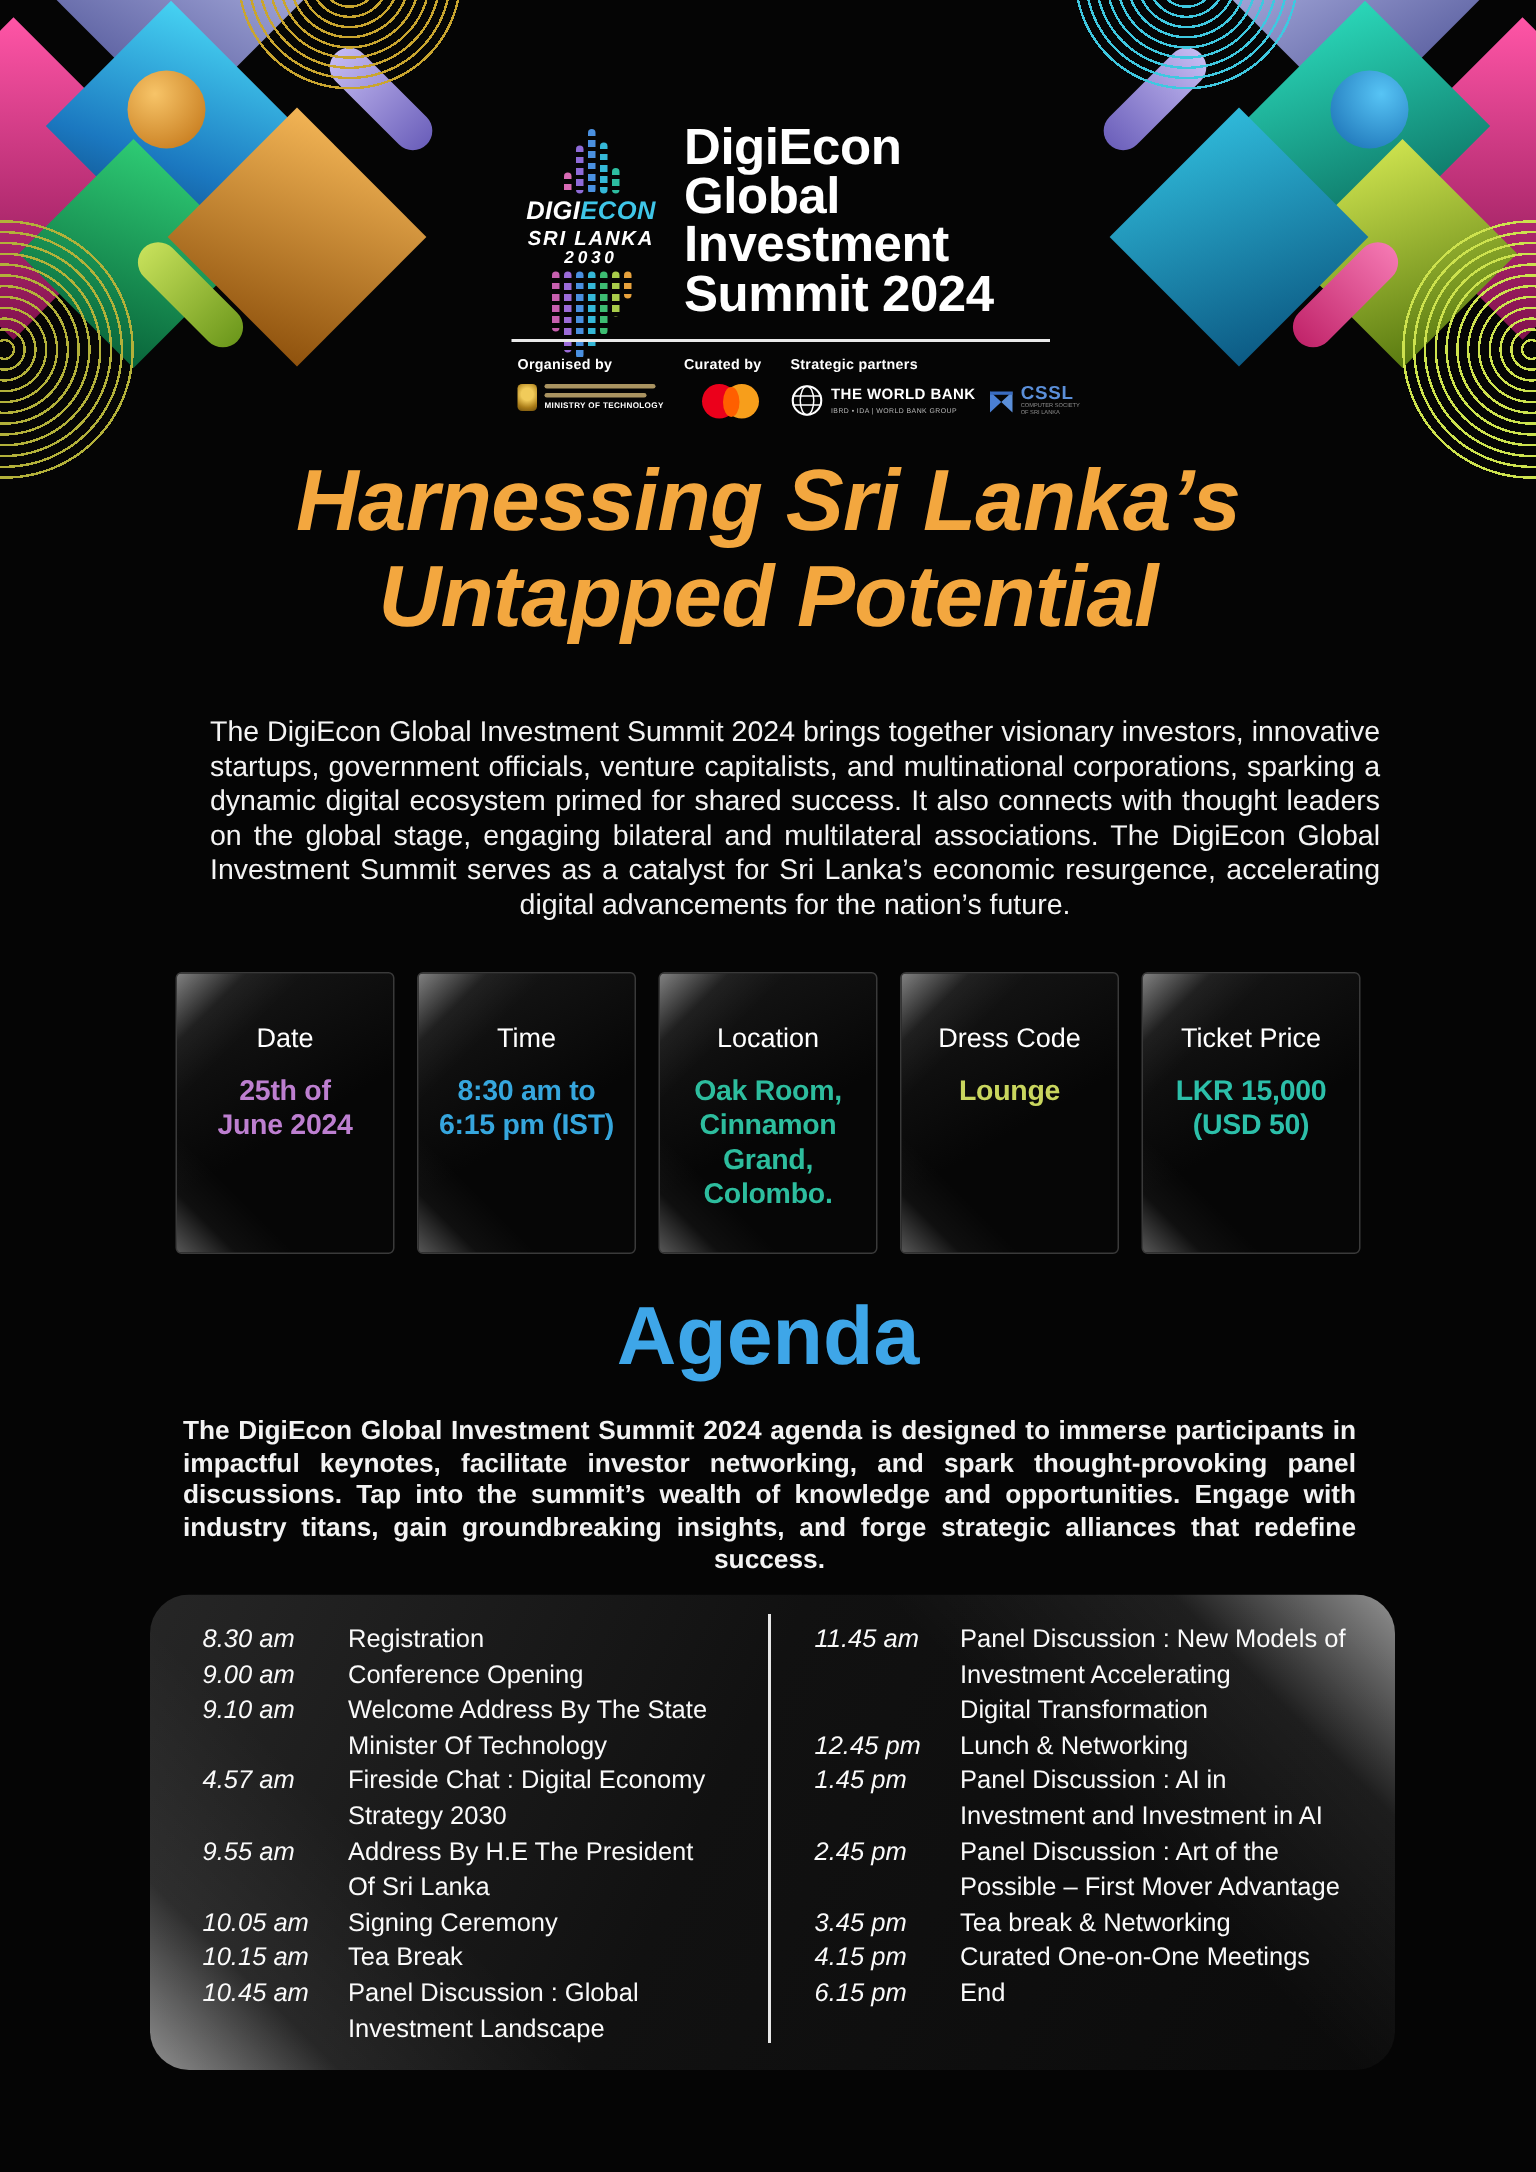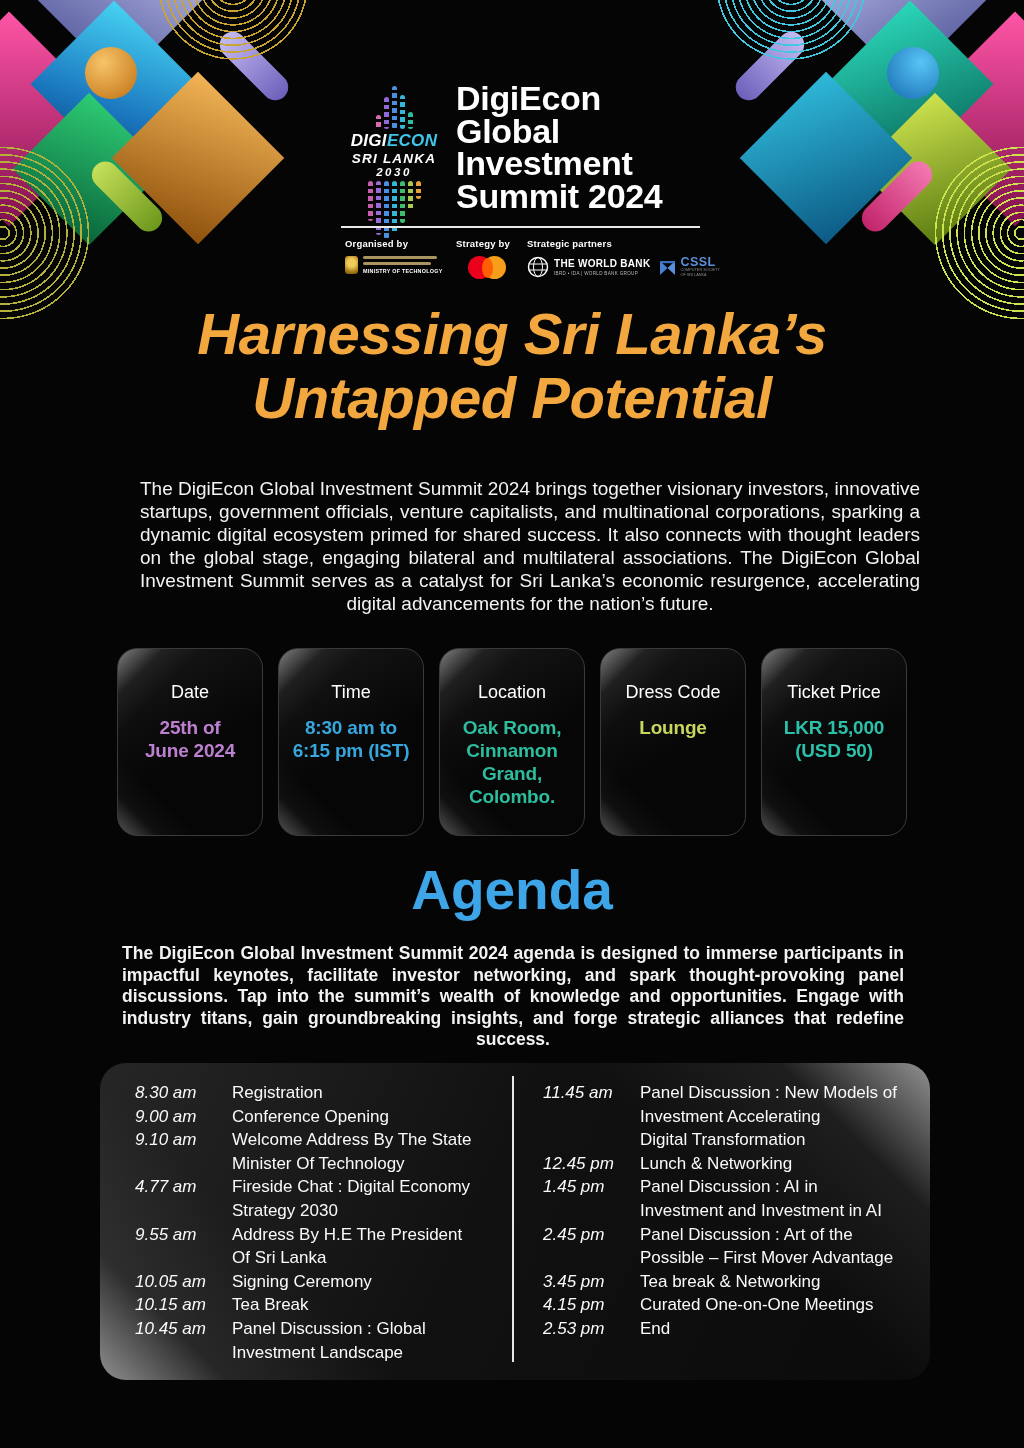--- a/index.html
+++ b/index.html
@@ -82,21 +82,21 @@
   .cssl-text .cssl-sub { font-size:3.8px; color:#8a8a8a; white-space:pre-line; line-height:4.4px; }
 
   
   .hero-title { position:absolute; left:0; right:0; top:302px; text-align:center;
     color:#f3a73f; font-size:58px; font-weight:700; line-height:64px; letter-spacing:-.5px; white-space:pre-line; }
   .intro { position:absolute; left:140px; top:477px; width:780px;
     font-size:19px; line-height:23px; color:#f3f3f3; text-align:justify; text-align-last:center; }
 
   
   .cards { position:absolute; left:117px; top:648px; width:790px; display:flex; gap:15px; }
-  .card { width:146px; height:188px; border-radius:20px; box-sizing:border-box;
+  .card { width:146px; height:188px; border-radius:4px; box-sizing:border-box;
     border:1px solid #3a3a3a;
     background:
       linear-gradient(135deg, rgba(255,255,255,.45), rgba(255,255,255,.05) 14%, rgba(255,255,255,0) 26%),
       linear-gradient(45deg,  rgba(255,255,255,.32), rgba(255,255,255,.04) 12%, rgba(255,255,255,0) 24%),
       linear-gradient(150deg, #191919, #060606 55%);
   }
   .card-label { margin-top:33px; text-align:center; font-size:18px; color:#fff; }
   .card-value { margin-top:13px; text-align:center; font-size:19px; font-weight:700;
     line-height:23px; white-space:pre-line; letter-spacing:-.2px; }
 
@@ -180,21 +180,21 @@
   <div class="org-row">
     <span class="emblem"></span>
     <span class="org-text">
       <i class="script-bar sb1"></i>
       <i class="script-bar sb2"></i>
       <span class="org-name">MINISTRY OF TECHNOLOGY</span>
     </span>
   </div>
 </div>
 <div class="partner p-pow">
-  <div class="p-label">Strategy by</div>
+  <div class="p-label">Curated by</div>
   <div class="mc">
     <i class="c1"></i>
     <i class="c2"></i>
     <i class="c3"></i>
   </div>
 </div>
 <div class="partner p-str">
   <div class="p-label">Strategic partners</div>
   <div class="str-row">
     <div class="wb">
@@ -270,21 +270,21 @@
     <div class="arow">
         <span class="atime">9.00 am</span>
         <span class="aitem">Conference Opening</span>
       </div>
     <div class="arow">
         <span class="atime">9.10 am</span>
         <span class="aitem">Welcome Address By The State
 Minister Of Technology</span>
       </div>
     <div class="arow">
-        <span class="atime">4.77 am</span>
+        <span class="atime">4.57 am</span>
         <span class="aitem">Fireside Chat : Digital Economy
 Strategy 2030</span>
       </div>
     <div class="arow">
         <span class="atime">9.55 am</span>
         <span class="aitem">Address By H.E The President
 Of Sri Lanka</span>
       </div>
     <div class="arow">
         <span class="atime">10.05 am</span>
@@ -323,17 +323,17 @@
       </div>
     <div class="arow">
         <span class="atime">3.45 pm</span>
         <span class="aitem">Tea break &amp; Networking</span>
       </div>
     <div class="arow">
         <span class="atime">4.15 pm</span>
         <span class="aitem">Curated One-on-One Meetings</span>
       </div>
     <div class="arow">
-        <span class="atime">2.53 pm</span>
+        <span class="atime">6.15 pm</span>
         <span class="aitem">End</span>
       </div>
   </div>
 </div>
 
 </body></html>

